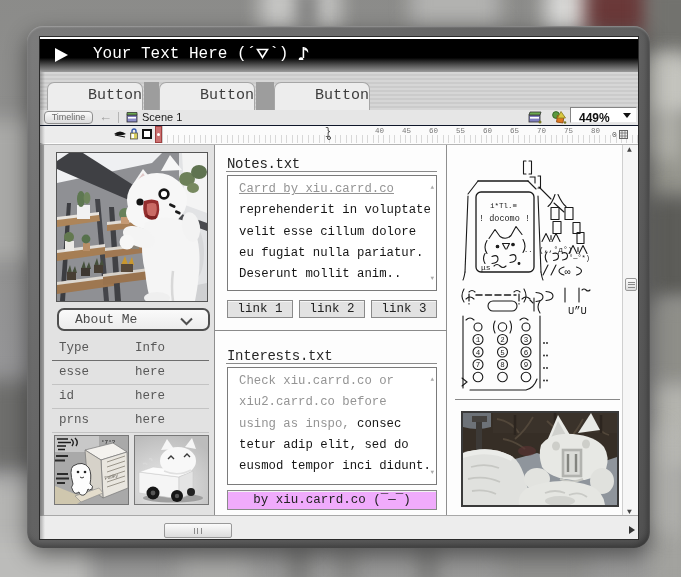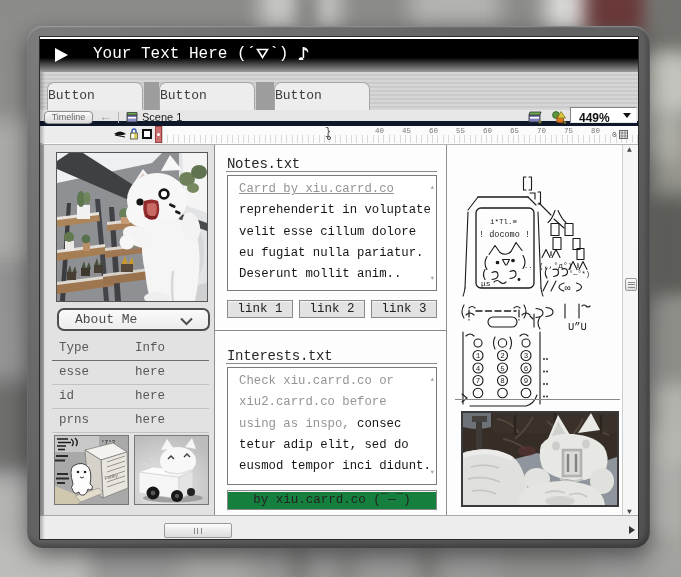--- a/index.html
+++ b/index.html
@@ -10,23 +10,23 @@
  background:linear-gradient(135deg,#7d7d7d,#646464 40%,#525252);
  box-shadow:0 8px 22px rgba(0,0,0,.45), inset 0 1px 2px rgba(255,255,255,.35), inset -2px -3px 6px rgba(0,0,0,.35);}
 #screen{position:absolute;left:13px;top:11px;width:598px;height:502px;background:#fdfdfd;overflow:hidden;
  box-shadow:0 0 0 1px #2a2a2a, inset 3px 0 4px -2px rgba(0,0,0,.5), inset 0 -2px 3px -1px rgba(0,0,0,.4);}
 
 #topline{left:0;top:0;width:598px;height:2px;background:#fff;}
 #titlebar{left:0;top:2px;width:598px;height:33px;background:linear-gradient(#000 0,#000 57%,#181818 63%,#555 80%,#9a9a9a 100%);color:#fff;}
 #titlebar .play{position:absolute;left:15px;top:9px;width:0;height:0;border-left:13px solid #fff;border-top:7px solid transparent;border-bottom:7px solid transparent;}
 #titlebar .ttext{position:absolute;left:53px;top:6px;font-size:16px;letter-spacing:0px;white-space:pre;}
 #tabstrip{left:0;top:35px;width:598px;height:38px;background:repeating-linear-gradient(#d6d6d6 0 2px,#cbcbcb 2px 4px);}
-.tab{position:absolute;top:10px;height:28px;width:96px;background:#ededed;border:1px solid #a6a6a6;border-bottom:none;border-radius:7px 7px 0 0;color:#3c3c3c;font-size:13px;text-align:left;line-height:26px;}
+.tab{position:absolute;top:10px;height:28px;width:96px;background:#ededed;border:1px solid #a6a6a6;border-bottom:none;border-radius:7px 7px 0 0;color:#3c3c3c;font-size:15px;text-align:right;line-height:26px;}
 .tabgap{position:absolute;top:10px;height:28px;background:#9d9d9d;}
-#toolbar{left:0;top:73px;width:598px;height:16px;background:#e6e6e6;border-bottom:5px solid #0f172a;}
+#toolbar{left:0;top:73px;width:598px;height:16px;background:#e6e6e6;border-bottom:1px solid #0f172a;}
 #ruler{left:0;top:89px;width:598px;height:17px;background:#f0f0f0;border-bottom:1px solid #9c9c9c;}
 #csep{left:0;top:107px;width:598px;height:1px;background:#b5b5b5;}
 #content{left:0;top:108px;width:598px;height:370px;background:#fdfdfd;}
 #leftpanel{position:absolute;left:0px;top:0;width:175px;height:372px;background:#e2e2e2;border-left:4px solid #a8a8a8;border-right:1px solid #8f8f8f;}
 #midpanel{position:absolute;left:175px;top:0;width:232px;height:372px;background:#fdfdfd;border-right:1px solid #8f8f8f;}
 #rightpanel{position:absolute;left:407px;top:0;width:175px;height:372px;background:#fdfdfd;}
 #vscroll{position:absolute;left:582px;top:0;width:16px;height:372px;background:#f6f6f6;border-left:1px solid #cfcfcf;}
 #hscroll{left:0;top:478px;width:598px;height:24px;background:#ededed;border-top:1px solid #a8a8a8;}
 
 #catimg{position:absolute;left:12px;top:7px;width:152px;height:150px;border:1px solid #555;background:#bbb;}
@@ -41,23 +41,23 @@
 #img2{position:absolute;left:90px;top:290px;width:75px;height:70px;border:1px solid #777;}
 
 .ptitle{position:absolute;left:12px;color:#262626;font-size:14px;letter-spacing:-0.3px;}
 .tline{position:absolute;left:11px;width:211px;height:1px;background:#8a8a8a;}
 .tbox{position:absolute;left:12px;width:210px;background:#fff;border:1px solid #7a7a7a;font-size:12.3px;line-height:21.3px;color:#161616;white-space:pre;}
 .tbox .in{padding:3px 0 0 11px;}
 .gray{color:#949494;}
 .linkrow{position:absolute;left:12px;width:210px;display:flex;gap:6px;}
 .lbtn{flex:1;height:18px;background:#e2e2e2;border:1px solid #8a8a8a;box-shadow:inset 0 1px 0 #f6f6f6;font-size:12.5px;color:#222;text-align:center;line-height:16px;}
 #midsep{position:absolute;left:0;top:185px;width:232px;height:1px;background:#8a8a8a;}
-#bybtn{position:absolute;left:12px;top:345px;width:210px;height:20px;background:#15803d;border:1px solid #8a8a8a;box-shadow:inset 0 1px 0 #f2f2f2;font-size:12.5px;color:#222;text-align:center;line-height:18px;}
-
-#aa{position:absolute;left:5px;top:19px;text-align:center;}
+#bybtn{position:absolute;left:12px;top:345px;width:210px;height:20px;background:#f0abfc;border:1px solid #8a8a8a;box-shadow:inset 0 1px 0 #f2f2f2;font-size:12.5px;color:#222;text-align:center;line-height:18px;}
+
+#aa{position:absolute;left:5px;top:3px;text-align:center;}
 #rsep{position:absolute;left:8px;top:254px;width:165px;height:1px;background:#888;}
 #photo{position:absolute;left:14px;top:266px;width:158px;height:96px;border:2px solid #3a3a3a;}
 
 .sbtn{position:absolute;font-size:8px;color:#444;}
 #vthumb{position:absolute;left:2px;top:133px;width:12px;height:13px;background:linear-gradient(#fbfbfb,#dcdcdc);border:1px solid #999;border-radius:2px;}
 .grip{position:absolute;left:2px;top:3px;width:7px;height:6px;background:repeating-linear-gradient(#8a8a8a 0 1px,transparent 1px 2.5px);}
 #hthumb{position:absolute;left:124px;top:7px;width:68px;height:15px;background:linear-gradient(#fbfbfb,#dcdcdc);border:1px solid #999;border-radius:2px;}
 #hthumb .g{position:absolute;left:29px;top:4px;width:9px;height:6px;background:repeating-linear-gradient(90deg,#8a8a8a 0 1px,transparent 1px 3.5px);}
 </style></head>
 <body>

